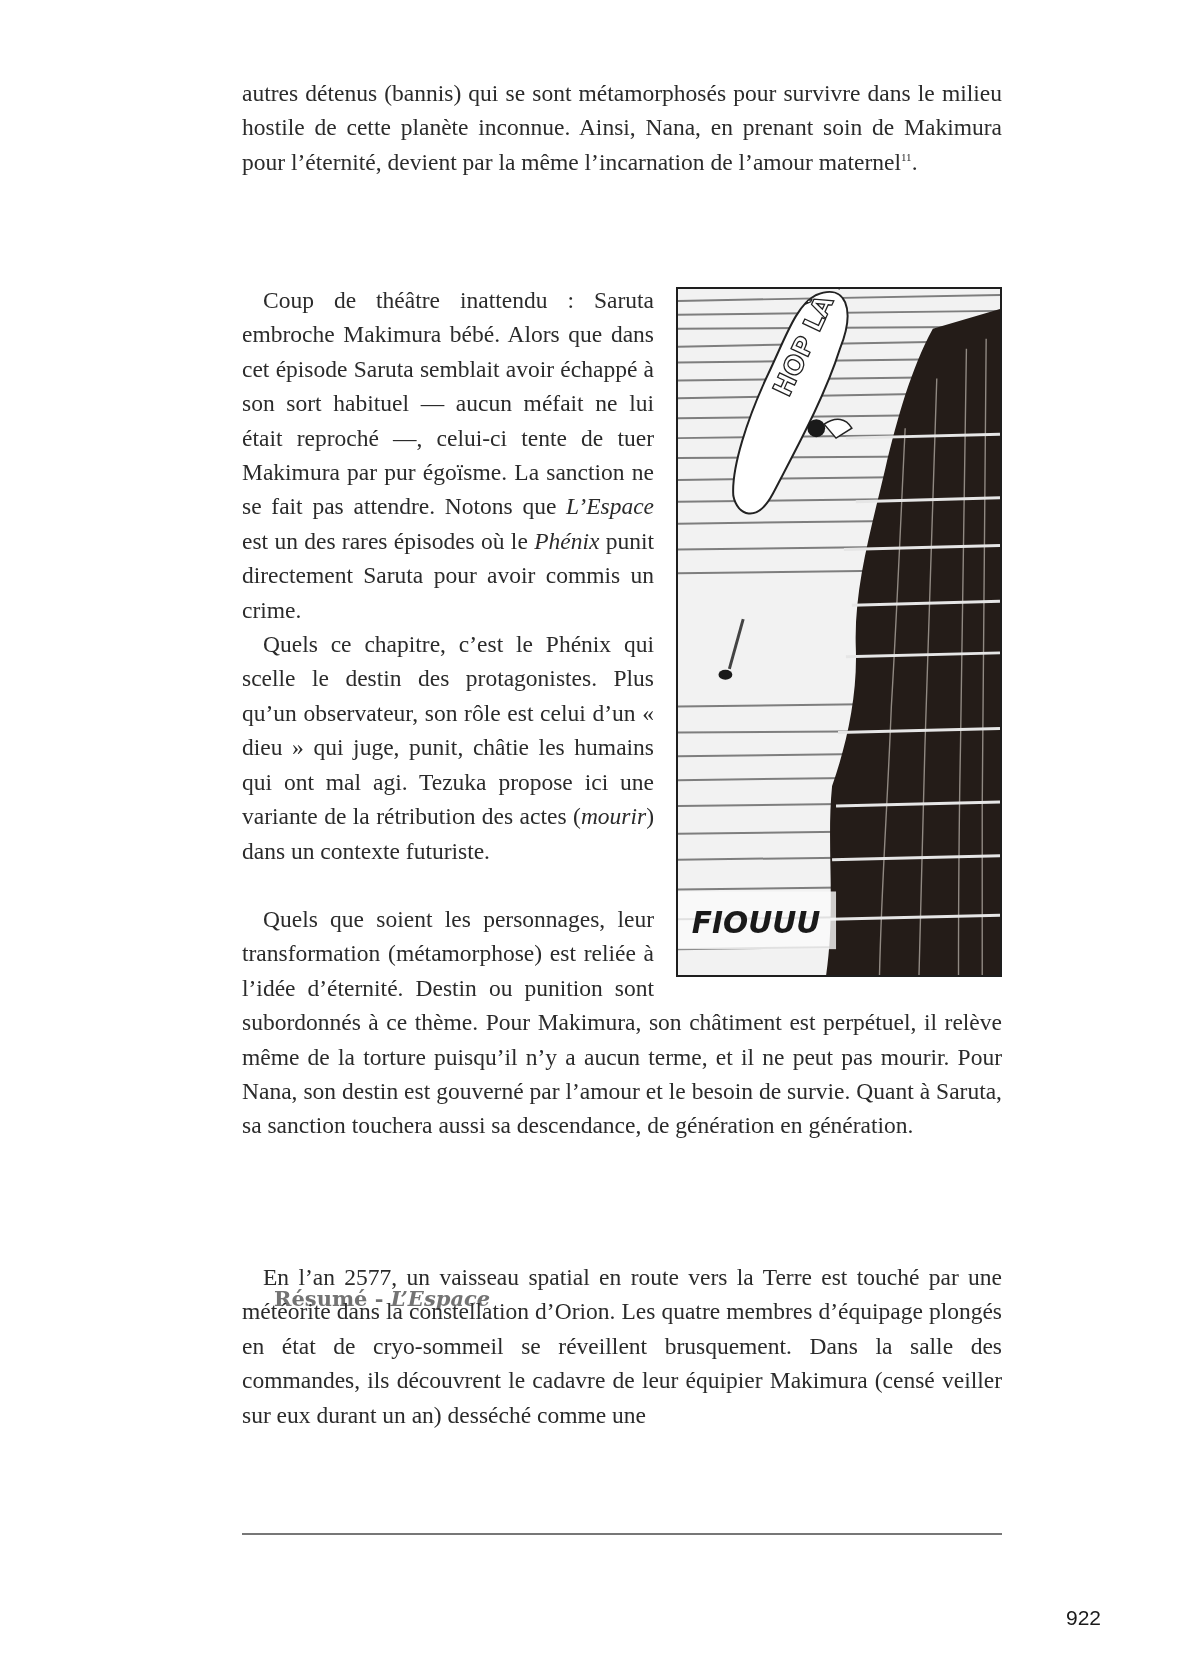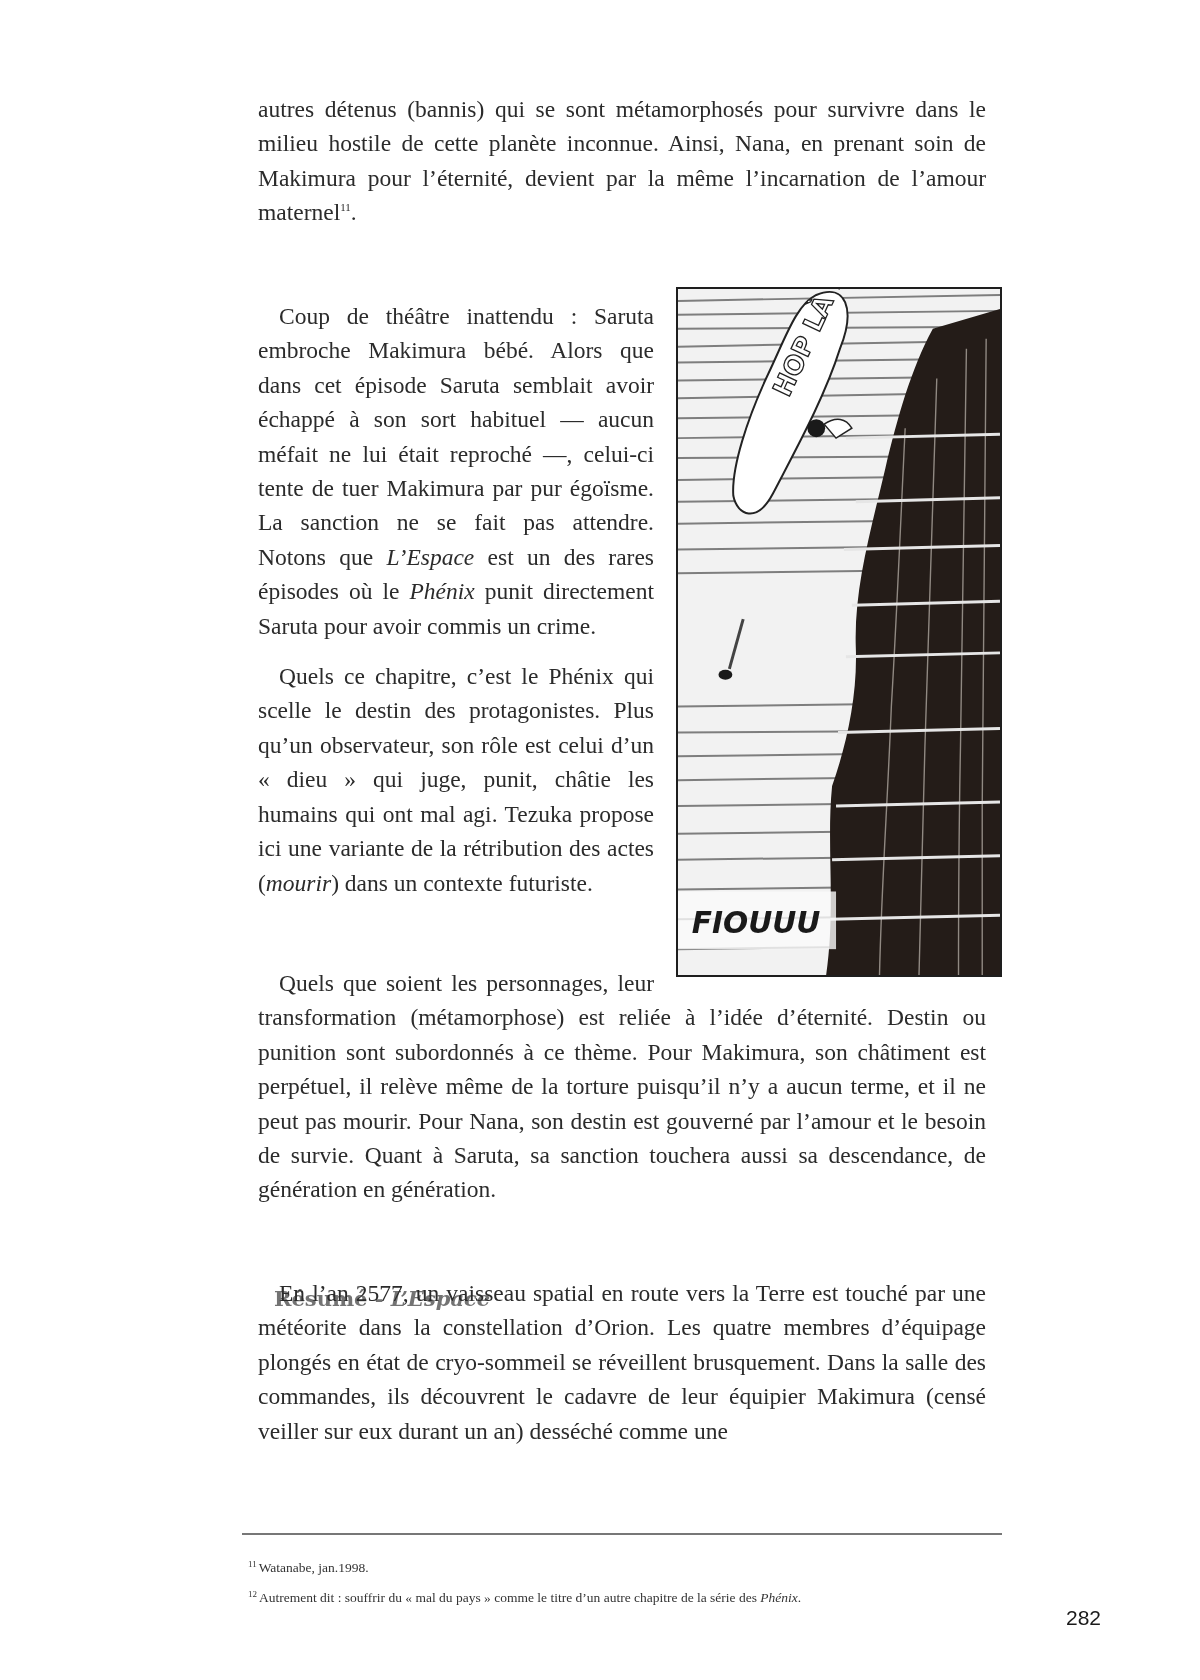--- a/index.html
+++ b/index.html
@@ -23,21 +23,21 @@
     .col {
       position: absolute;
       left: 242px;
       width: 760px;
       font-family: "Liberation Serif", "DejaVu Serif", serif;
       font-size: 23.5px;
       line-height: 34.4px;
       text-align: justify;
       hyphens: manual;
     }
-    .col p { margin: 16px; }
+    .col p { margin: 0; }
     .indent { text-indent: 21px; }
     .para-top { top: 76px; }
     .para-top p { text-align: justify; text-align-last: left; }
     .wrap-block { top: 283px; }
     .figure {
       float: right;
       width: 326px;
       height: 690px;
       margin: 4px 0 6px 22px;
       box-sizing: border-box;
@@ -176,20 +176,16 @@
     <p class="indent" style="text-align-last:left;">Quels que soient les personnages, leur transformation (métamorphose) est reliée à l’idée d’éternité. Destin ou punition sont subordonnés à ce thème. Pour Makimura, son châtiment est perpétuel, il relève même de la torture puisqu’il n’y a aucun terme, et il ne peut pas mourir. Pour Nana, son destin est gouverné par l’amour et le besoin de survie. Quant à Saruta, sa sanction touchera aussi sa descendance, de génération en génération.</p>
   </div>
 
   <div class="section-heading"><span>Résumé - </span><em>L’Espace</em></div>
 
   <div class="col resume">
     <p class="indent">En l’an 2577, un vaisseau spatial en route vers la Terre est touché par une météorite dans la constellation d’Orion. Les quatre membres d’équipage plongés en état de cryo-sommeil se réveillent brusquement. Dans la salle des commandes, ils découvrent le cadavre de leur équipier Makimura (censé veiller sur eux durant un an) desséché comme une</p>
   </div>
 
   <div class="fn-rule"></div>
-  <div class="footnotes">
-    <div><sup>11</sup><span>Watanabe, jan.1998.</span></div>
-    <div><sup>12</sup><span>Autrement dit : souffrir du « mal du pays » comme le titre d’un autre chapitre de la série des </span><em>Phénix</em><span>.</span></div>
-  </div>
 
-  <div class="page-number">282</div>
+  <div class="page-number">922</div>
 
 </div>
 
 </body></html>

